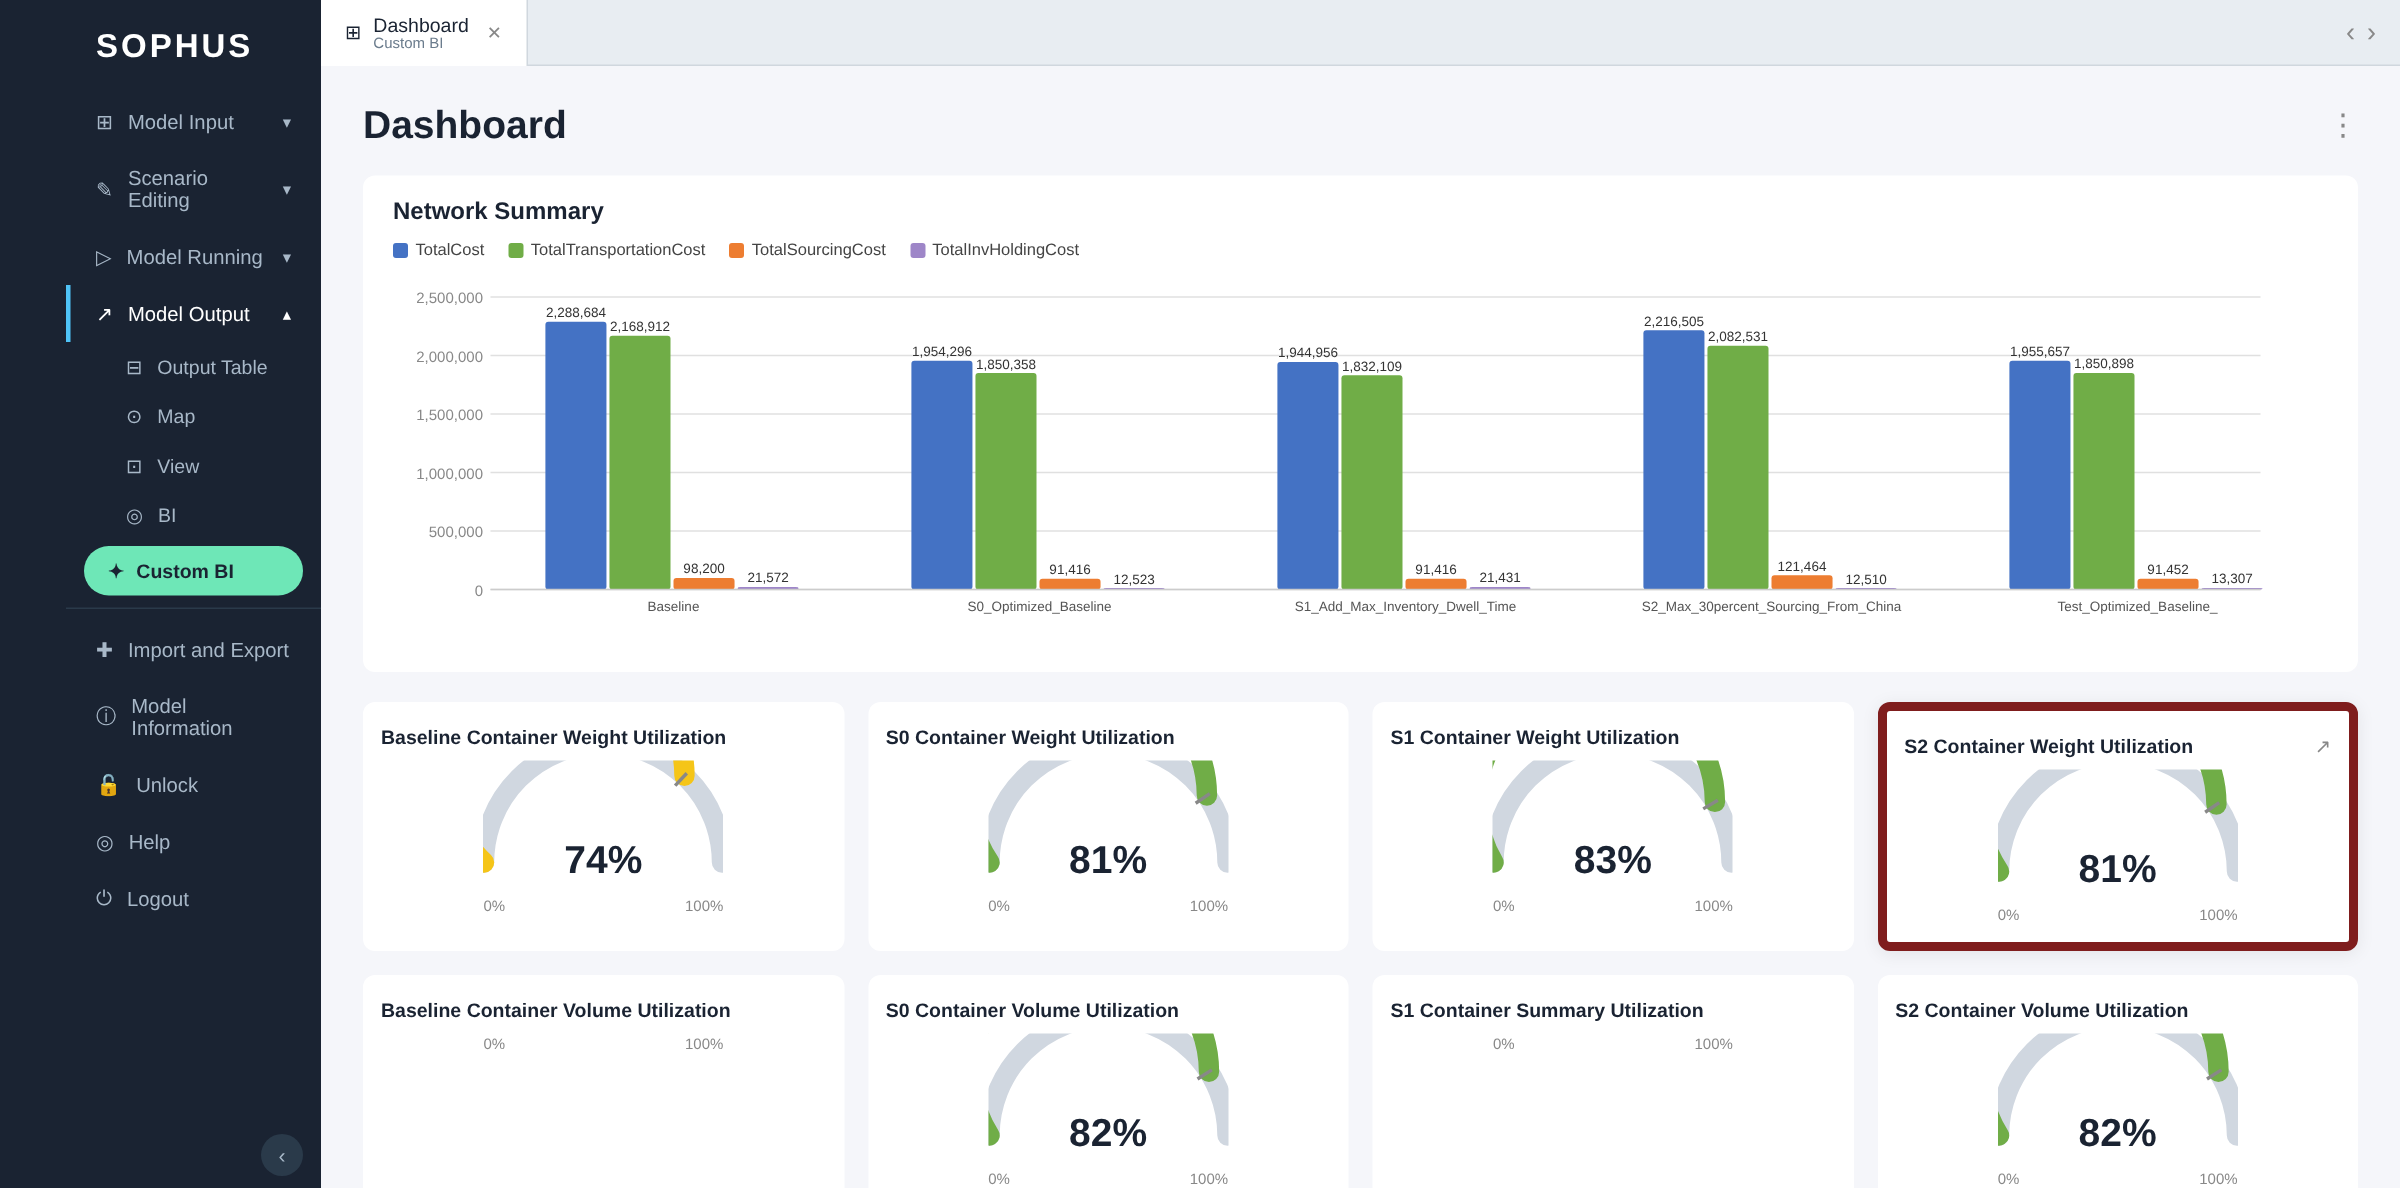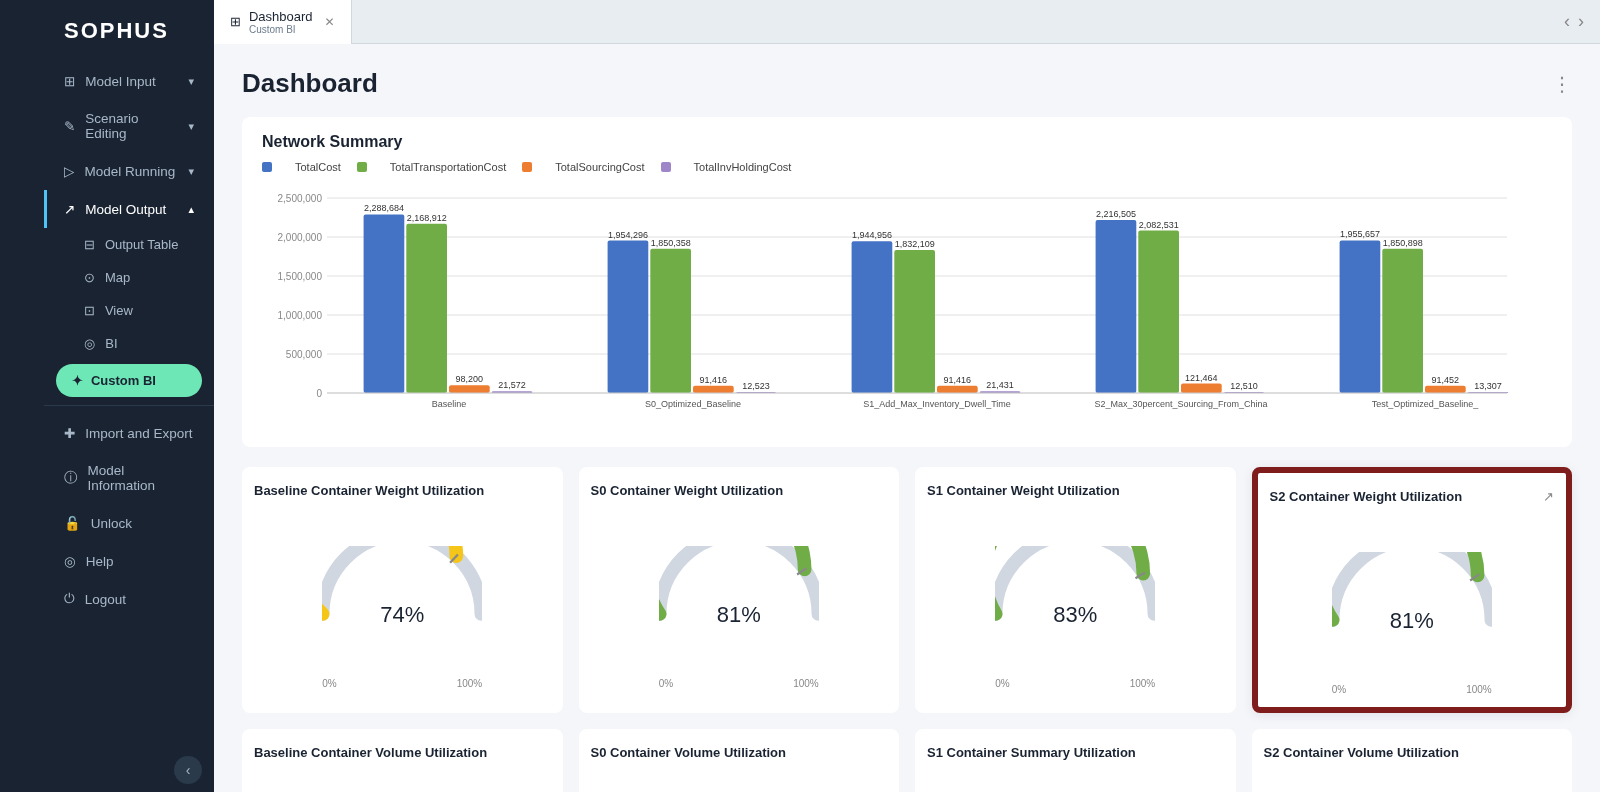--- a/index.html
+++ b/index.html
@@ -174,21 +174,21 @@
     
     .legend {
       display: flex;
       gap: 16px;
       margin-bottom: 10px;
       flex-wrap: wrap;
     }
     .legend-item {
       display: flex;
       align-items: center;
-      gap: 23px;
+      gap: 5px;
       font-size: 11px;
       color: #444;
     }
     .legend-dot {
       width: 10px; height: 10px;
       border-radius: 2px;
       flex-shrink: 0;
     }
 
     
@@ -204,21 +204,20 @@
       gap: 16px;
       margin-bottom: 16px;
     }
     .gauge-card {
       background: #fff;
       border-radius: 8px;
       padding: 16px 12px 12px;
       display: flex;
       flex-direction: column;
       align-items: center;
-      gap: 40px;
     }
     .gauge-card.highlighted {
       border: 6px solid #7f1d1d;
       box-shadow: 0 2px 12px rgba(0,0,0,0.08);
     }
     .gauge-card-header {
       width: 100%;
       display: flex;
       justify-content: space-between;
       align-items: center;
@@ -236,22 +235,22 @@
       position: relative;
       width: 160px;
       height: 90px;
       margin: 0 auto;
     }
     .gauge-percent {
       position: absolute;
       bottom: 8px;
       left: 50%;
       transform: translateX(-50%);
-      font-size: 22px;
-      font-weight: 400;
+      font-size: 26px;
+      font-weight: 700;
       color: #1a2332;
     }
     .gauge-labels {
       display: flex;
       justify-content: space-between;
       width: 160px;
       font-size: 10px;
       color: #888;
       margin-top: 2px;
     }

